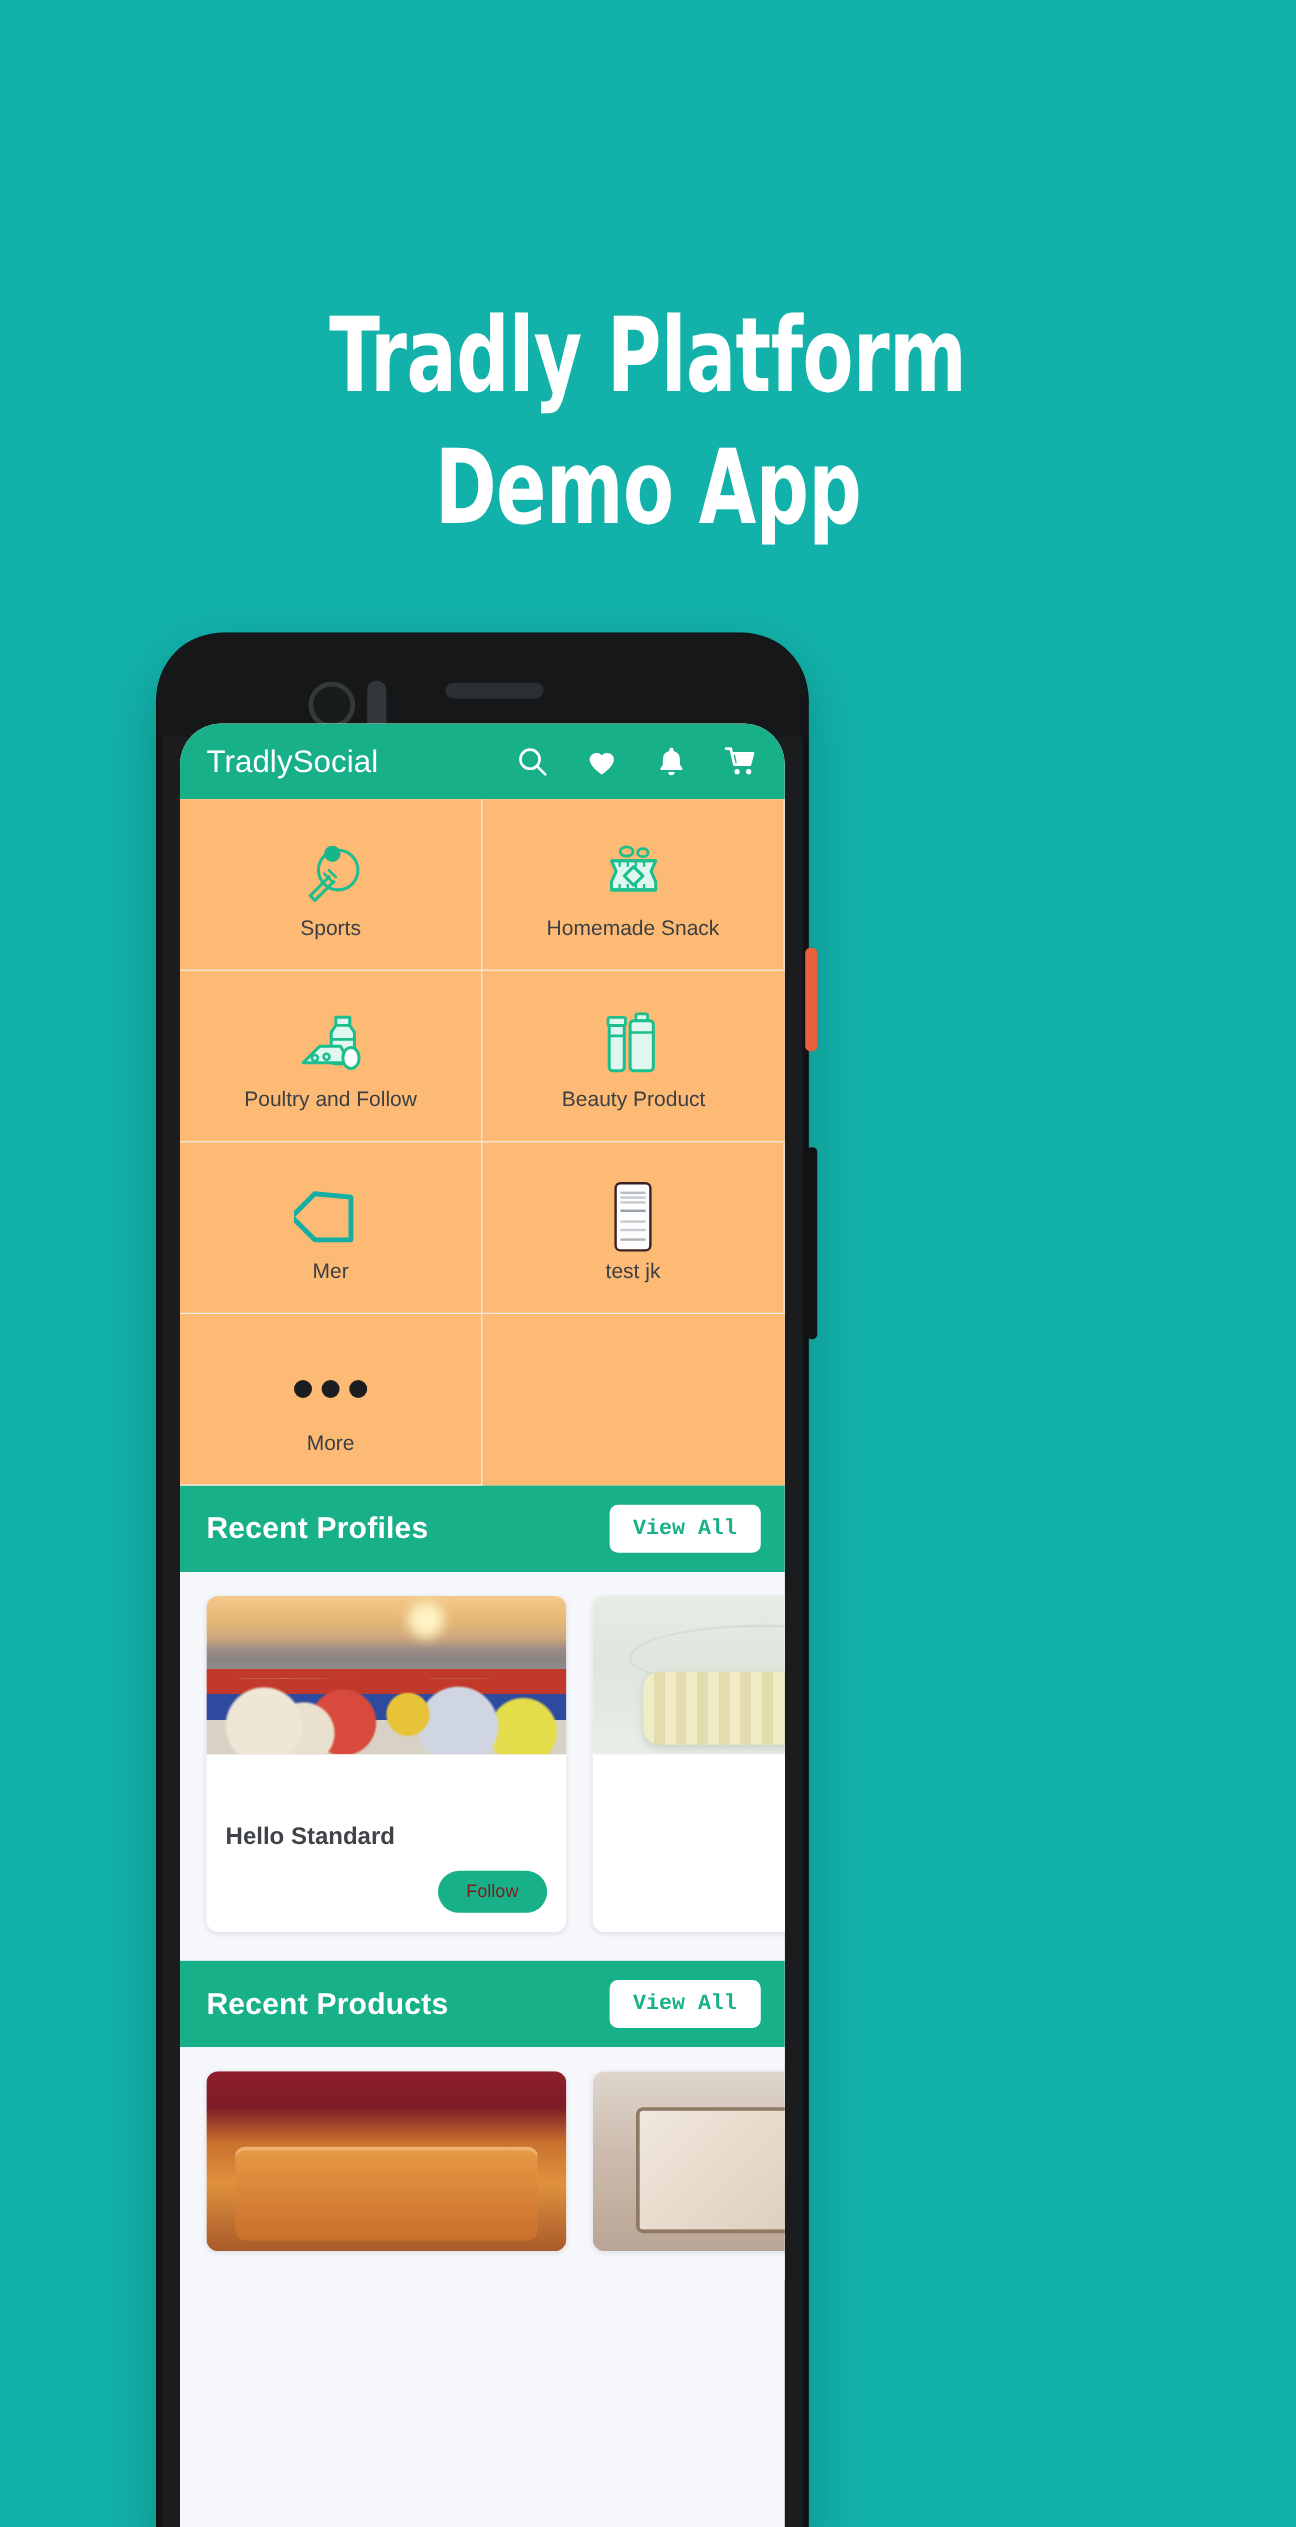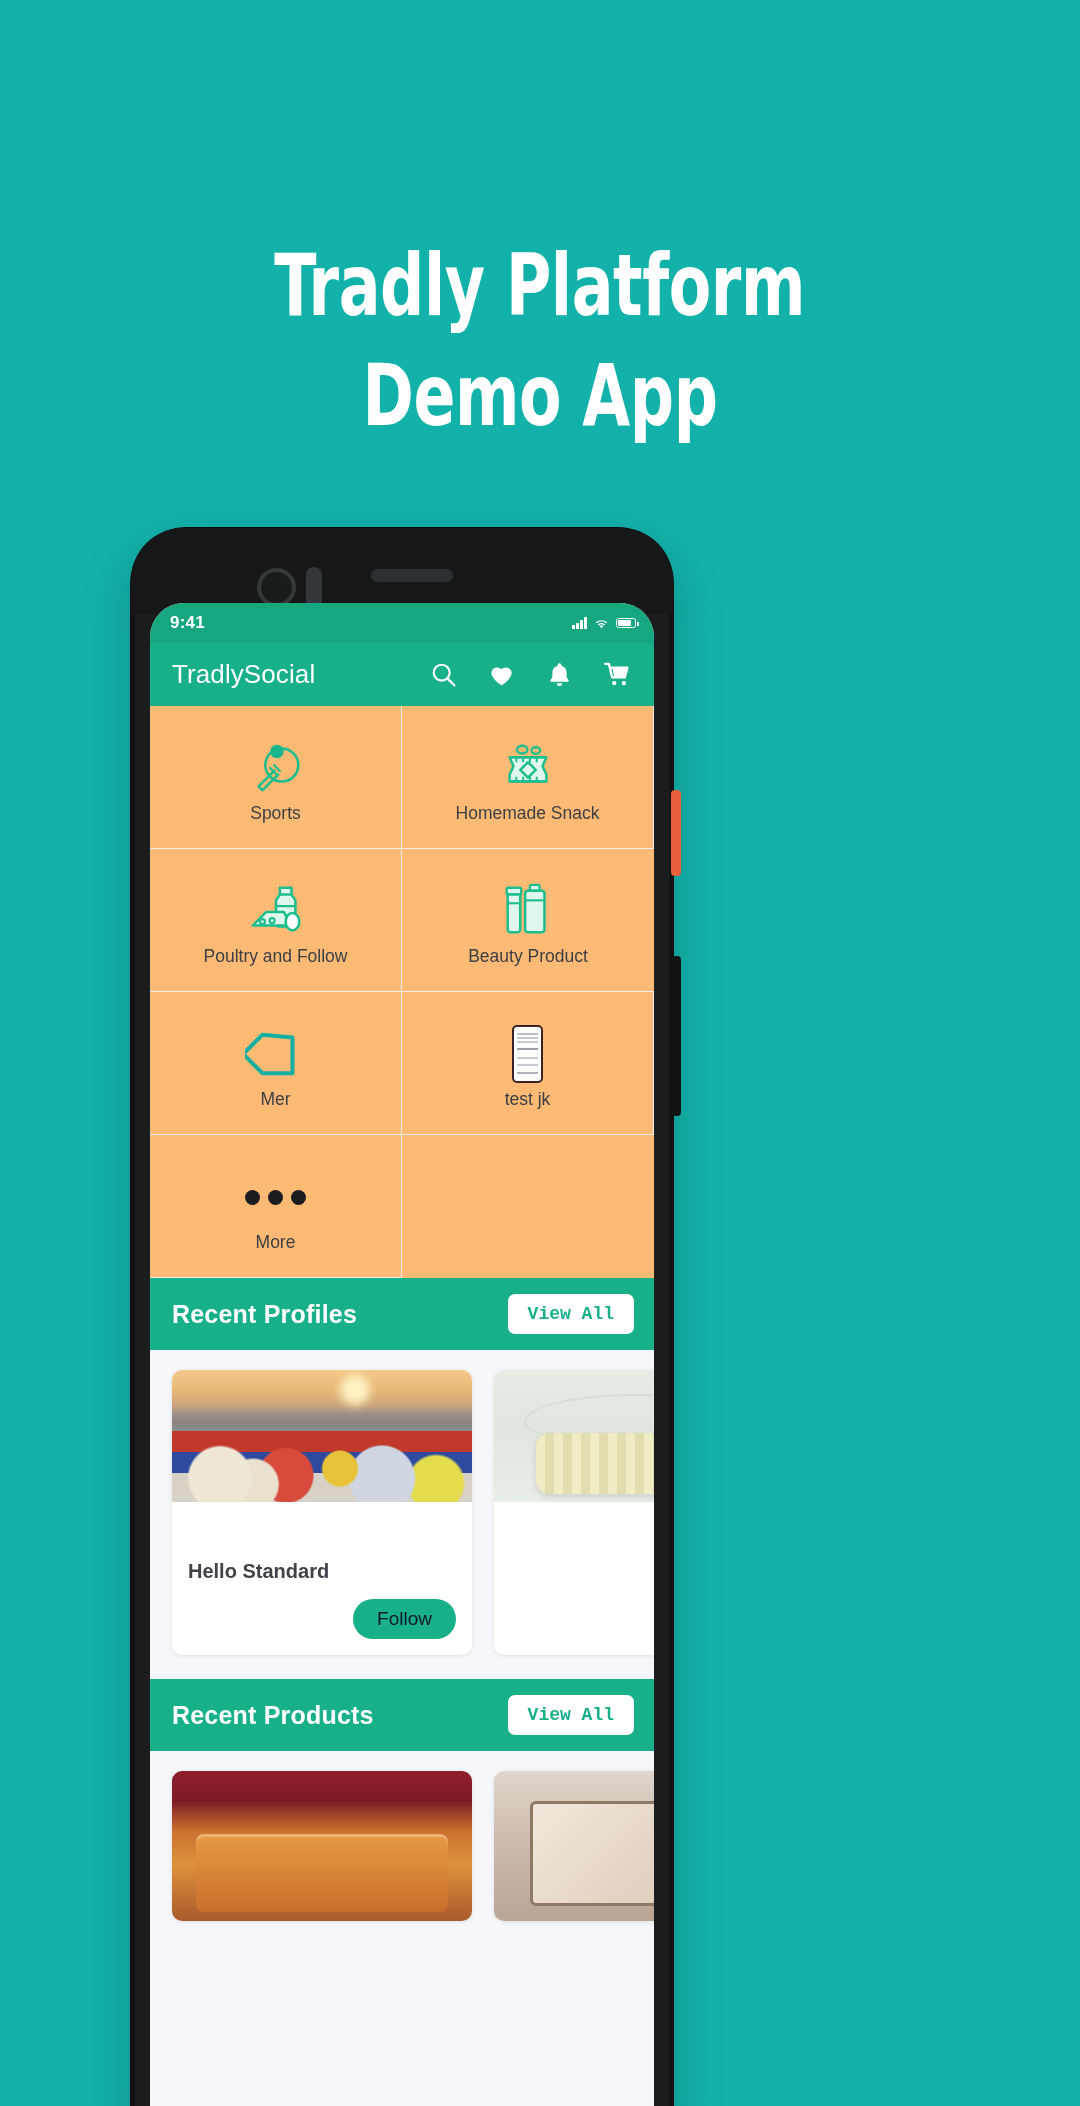--- a/index.html
+++ b/index.html
@@ -6,21 +6,21 @@
   html,body{ width:1080px; height:2106px; }
   body{
     font-family:"Liberation Sans", sans-serif;
     background:#12B2AA;
     overflow:hidden;
     position:relative;
   }
 
   
   .hero{
-    position:absolute; top:0; left:0; width:1080px; height:520px;
+    position:absolute; top:12px; left:0; width:1080px; height:520px;
     display:flex; flex-direction:column; align-items:center; justify-content:flex-start;
     padding-top:230px;
   }
   .hero h1{
     font-family:"DejaVu Sans Condensed","Liberation Sans", sans-serif;
     color:#ffffff;
     font-size:86px;
     font-weight:700;
     line-height:1.28;
     letter-spacing:-0.5px;
@@ -139,21 +139,21 @@
   .cards{ background:#f5f7fa; padding:20px 0 24px 22px; display:flex; gap:22px; }
   .card{
     width:300px; flex:0 0 300px; background:#fff; border-radius:10px;
     box-shadow:0 1px 4px rgba(20,30,50,.10); overflow:hidden;
   }
   .card-img{ height:132px; width:100%; position:relative; overflow:hidden; }
   .card-body{ padding:14px 16px 16px; }
   .card-name{ font-size:20px; font-weight:700; color:#3f4348;margin-top:44px; }
   .card-foot{ display:flex; justify-content:flex-end; margin-top:16px; }
   .follow{
-    background:#18B089; color:#0f172a; font-size:19px; border:none;
+    background:#18B089; color:#7f1d1d; font-size:15px; border:none;
     border-radius:22px; padding:9px 24px;text-align:center;
   }
 
   
   .img-a{ background:
       linear-gradient(180deg,#f3c98a 0%,#e8b977 14%,#cfa77c 26%,#9a8d86 34%,#8a8482 40%,#8f8f8d 46%, transparent 46%),
       linear-gradient(180deg, transparent 0 46%, #c0392b 46% 62%, #2e4a9e 62% 78%, #d8d2c6 78% 100%);
   }
   .img-a::after{
     content:""; position:absolute; left:0; right:0; top:52%; bottom:0;
@@ -214,39 +214,20 @@
   <div class="bezel-top">
     <div class="cam-ring"></div>
     <div class="cam-pill"></div>
     <div class="speaker"></div>
   </div>
   <div class="btn-side btn-vol"></div>
   <div class="btn-side btn-pow"></div>
 
   <div class="screen">
 
-    <div class="statusbar">
-      <span class="status-time">9:41</span>
-      <span class="status-icons">
-        <span class="sig">
-            <i></i>
-            <i></i>
-            <i></i>
-            <i></i>
-          </span>
-        <svg class="ic" style="width:15px;height:13px" viewBox="0 0 24 20">
-          <path d="M12 17.5l-3-3.6a4.8 4.8 0 016 0z" fill="#fff"></path>
-          <path d="M4.3 8.5a12 12 0 0115.4 0" stroke="#fff" stroke-width="2" fill="none" stroke-linecap="round"></path>
-          <path d="M7.3 12a8 8 0 019.4 0" stroke="#fff" stroke-width="2" fill="none" stroke-linecap="round"></path>
-        </svg>
-        <span class="batt">
-            <i></i>
-          </span>
-      </span>
-    </div>
 
     <div class="appbar">
       <span class="appbar-title">TradlySocial</span>
       <span class="appbar-actions">
         <svg class="ic" viewBox="0 0 24 24">
           <circle cx="10.5" cy="10.5" r="6.6" fill="none" stroke="#fff" stroke-width="1.8"></circle>
           <path d="M15.4 15.4L21 21" stroke="#fff" stroke-width="1.8" stroke-linecap="round"></path>
         </svg>
         <svg class="ic" viewBox="0 0 24 24">
           <path d="M12 21s-8.4-5.1-8.4-10.6A4.9 4.9 0 0112 7.7a4.9 4.9 0 018.4 2.7C20.4 15.9 12 21 12 21z" fill="#fff"></path>

